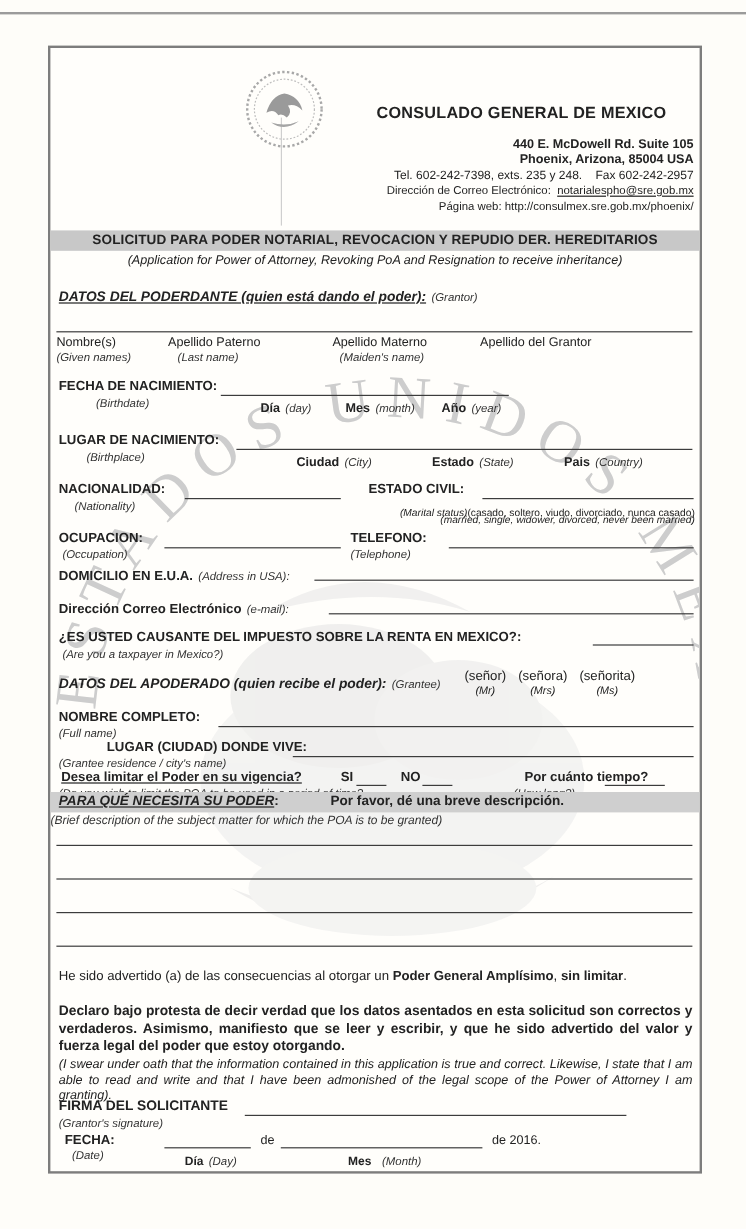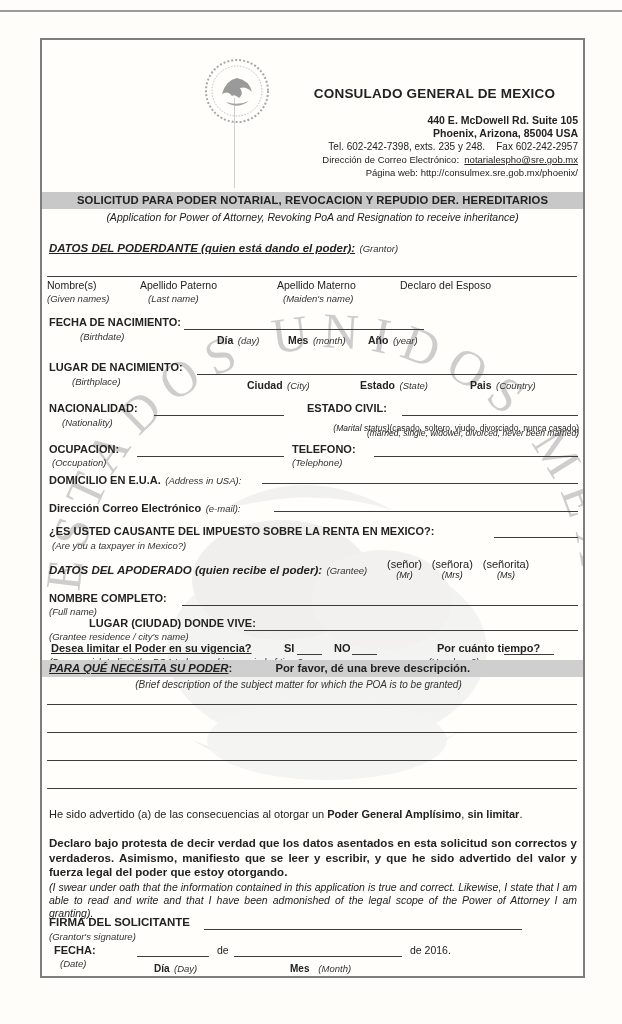--- a/index.html
+++ b/index.html
@@ -120,21 +120,21 @@
     <div class="abs" style="left:7px;top:198px;">
       <span class="bi u sect">DATOS DEL PODERDANTE (quien está dando el poder):</span>
       <span class="sub">(Grantor)</span>
     </div>
 
     <div class="ln" style="left:5px;top:236px;width:530px;"></div>
     <div>
       <span class="abs plain" style="left:5px;top:239px;">Nombre(s)</span>
       <span class="abs plain" style="left:98px;top:239px;">Apellido Paterno</span>
       <span class="abs plain" style="left:235px;top:239px;">Apellido Materno</span>
-      <span class="abs plain" style="left:358px;top:239px;">Declaro del Esposo</span>
+      <span class="abs plain" style="left:358px;top:239px;">Apellido del Grantor</span>
       <span class="abs sub" style="left:5px;top:253px;">(Given names)</span>
       <span class="abs sub" style="left:106px;top:253px;">(Last name)</span>
       <span class="abs sub" style="left:241px;top:253px;">(Maiden's name)</span>
     </div>
 
     <span class="abs lbl" style="left:7px;top:276px;">FECHA DE NACIMIENTO:</span>
     <div class="ln" style="left:142px;top:289px;width:240px;"></div>
     <span class="abs sub" style="left:38px;top:291px;">(Birthdate)</span>
     <span class="abs" style="left:175px;top:290px;"><span class="sub-b">Día</span> <span class="sub">(day)</span></span>
     <span class="abs" style="left:246px;top:290px;"><span class="sub-b">Mes</span> <span class="sub">(month)</span></span>
@@ -214,21 +214,21 @@
     <div class="ln" style="left:310px;top:614px;width:25px;"></div>
     <span class="abs lbl" style="left:351px;top:602px;padding-left:44px;">Por cuánto tiempo?</span>
     <div class="ln" style="left:462px;top:614px;width:50px;"></div>
     <span class="abs sub" style="left:7px;top:616px;">(Do you wish to limit the POA to be used in a period of time?</span>
     <span class="abs sub" style="left:386px;top:616px;">(How long?)</span>
 
     <div class="purposebar">
       <span class="bi u" style="margin-left:7px;">PARA QUÉ NECESITA SU PODER</span><span class="b">:</span>
       <span class="b" style="margin-left:40px;">Por favor, dé una breve descripción.</span>
     </div>
-    <div class="abs sub" style="left:0;top:639px;width:513px;text-align:center;font-size:10px;">(Brief description of the subject matter for which the POA is to be granted)</div>
+    <div class="abs sub" style="left:0;top:639px;width:513px;font-size:10px;">(Brief description of the subject matter for which the POA is to be granted)</div>
 
     <div class="ln" style="left:5px;top:664px;width:530px;"></div>
     <div class="ln" style="left:5px;top:692px;width:530px;"></div>
     <div class="ln" style="left:5px;top:720px;width:530px;"></div>
     <div class="ln" style="left:5px;top:748px;width:530px;"></div>
 
     <div class="abs" style="left:7px;top:768px;font-size:11px;">
       <span>He sido advertido (a) de las consecuencias al otorgar un</span>
       <span class="b">Poder General Amplísimo</span><span>,</span>
       <span class="b">sin limitar</span><span>.</span>

